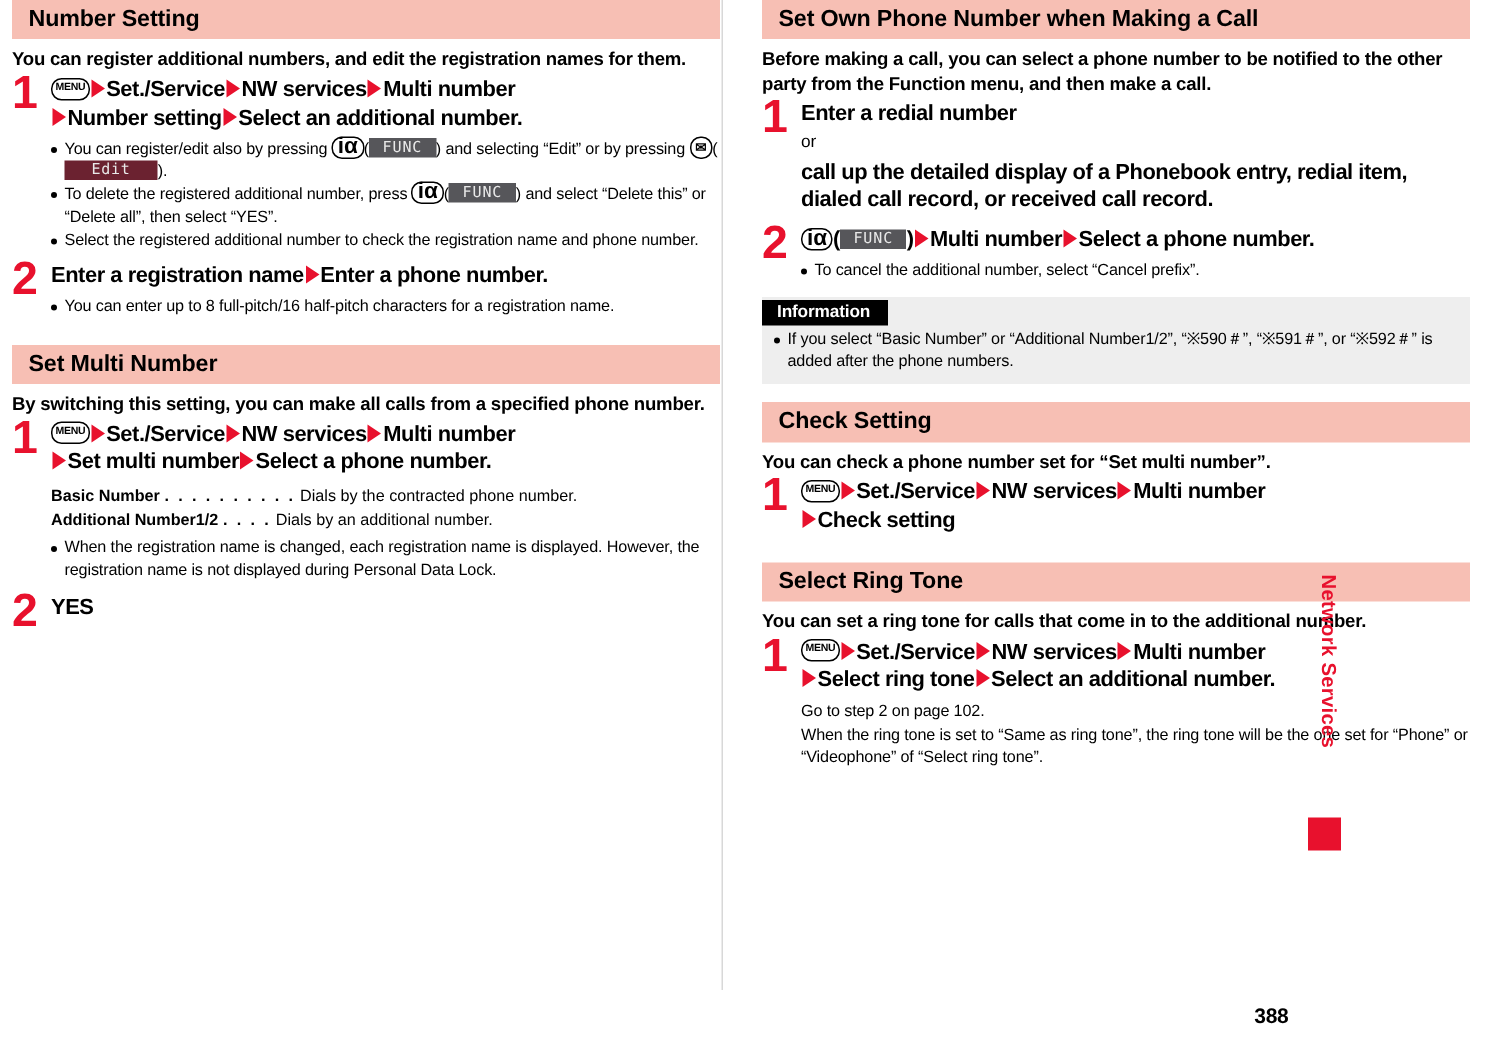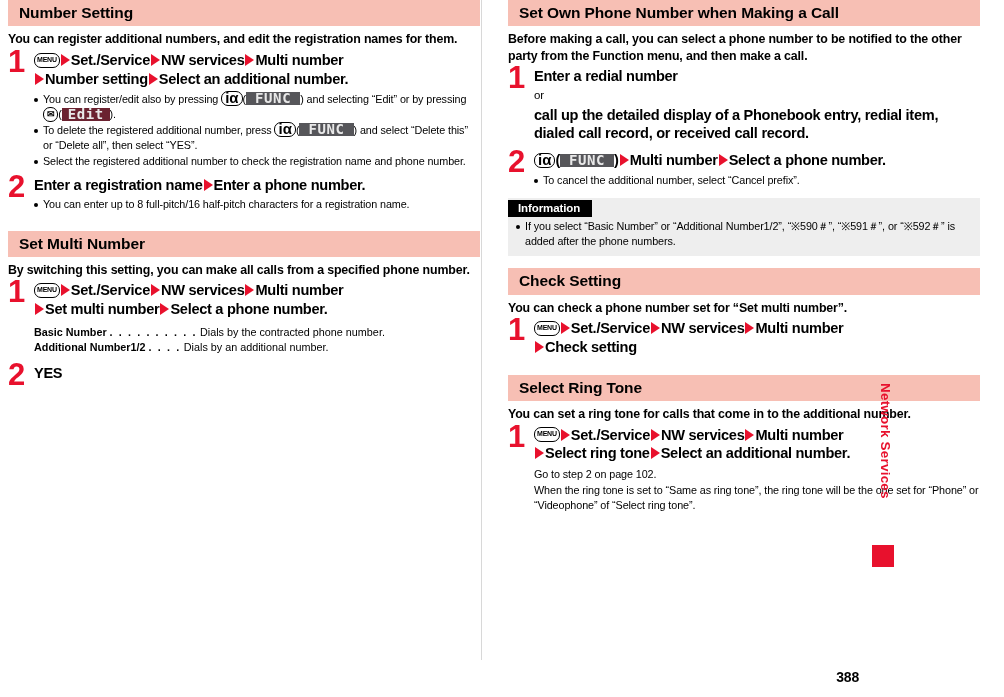--- a/index.html
+++ b/index.html
@@ -106,33 +106,33 @@
   }
   .key-menu { font-size: 7px; padding: 0 2px; }
   .key-ia   { font-size: 15px; padding: 0 3px; letter-spacing: 0; }
   .key-mail { font-size: 9px; padding: 0 3px; }
 
   
   .softkey {
     display: inline-block;
     background: #56565a;
     color: #e9e9e9;
-    font-size: 14px;
-    font-weight: bold;
+    font-size: 10px;
+    font-weight: normal;
     letter-spacing: 0.6px;
     padding: 1px 9px 1px 9px;
     line-height: 11px;
     vertical-align: middle;
     position: relative;
     top: -1px;
     font-family: "DejaVu Sans Mono", monospace;
   }
   .softkey-edit {
     background: #6b2230;
-    padding: 1px 6px;
+    padding: 1px 18px;
     letter-spacing: 0.5px;
   }
 
   
   ul.bullets {
     list-style: none;
     margin: 3px 0 0 0;
     padding: 0;
   }
   ul.bullets li {
@@ -291,20 +291,23 @@
             <span class="def-leader">. . . . . . . . . .</span>
             <span class="def-desc">Dials by the contracted phone number.</span>
           </div>
           <div class="def-row">
             <span class="def-term">Additional Number1/2</span>
             <span class="def-leader">. . . .</span>
             <span class="def-desc">Dials by an additional number.</span>
           </div>
         </div>
 
+        <ul class="bullets">
+          <li>When the registration name is changed, each registration name is displayed. However, the registration name is not displayed during Personal Data Lock.</li>
+        </ul>
       </div>
 
       <div class="step" style="margin-top:8px">
         <div class="step-num">2</div>
         <div class="step-body">YES</div>
       </div>
     </div>
 
   </div>
 

